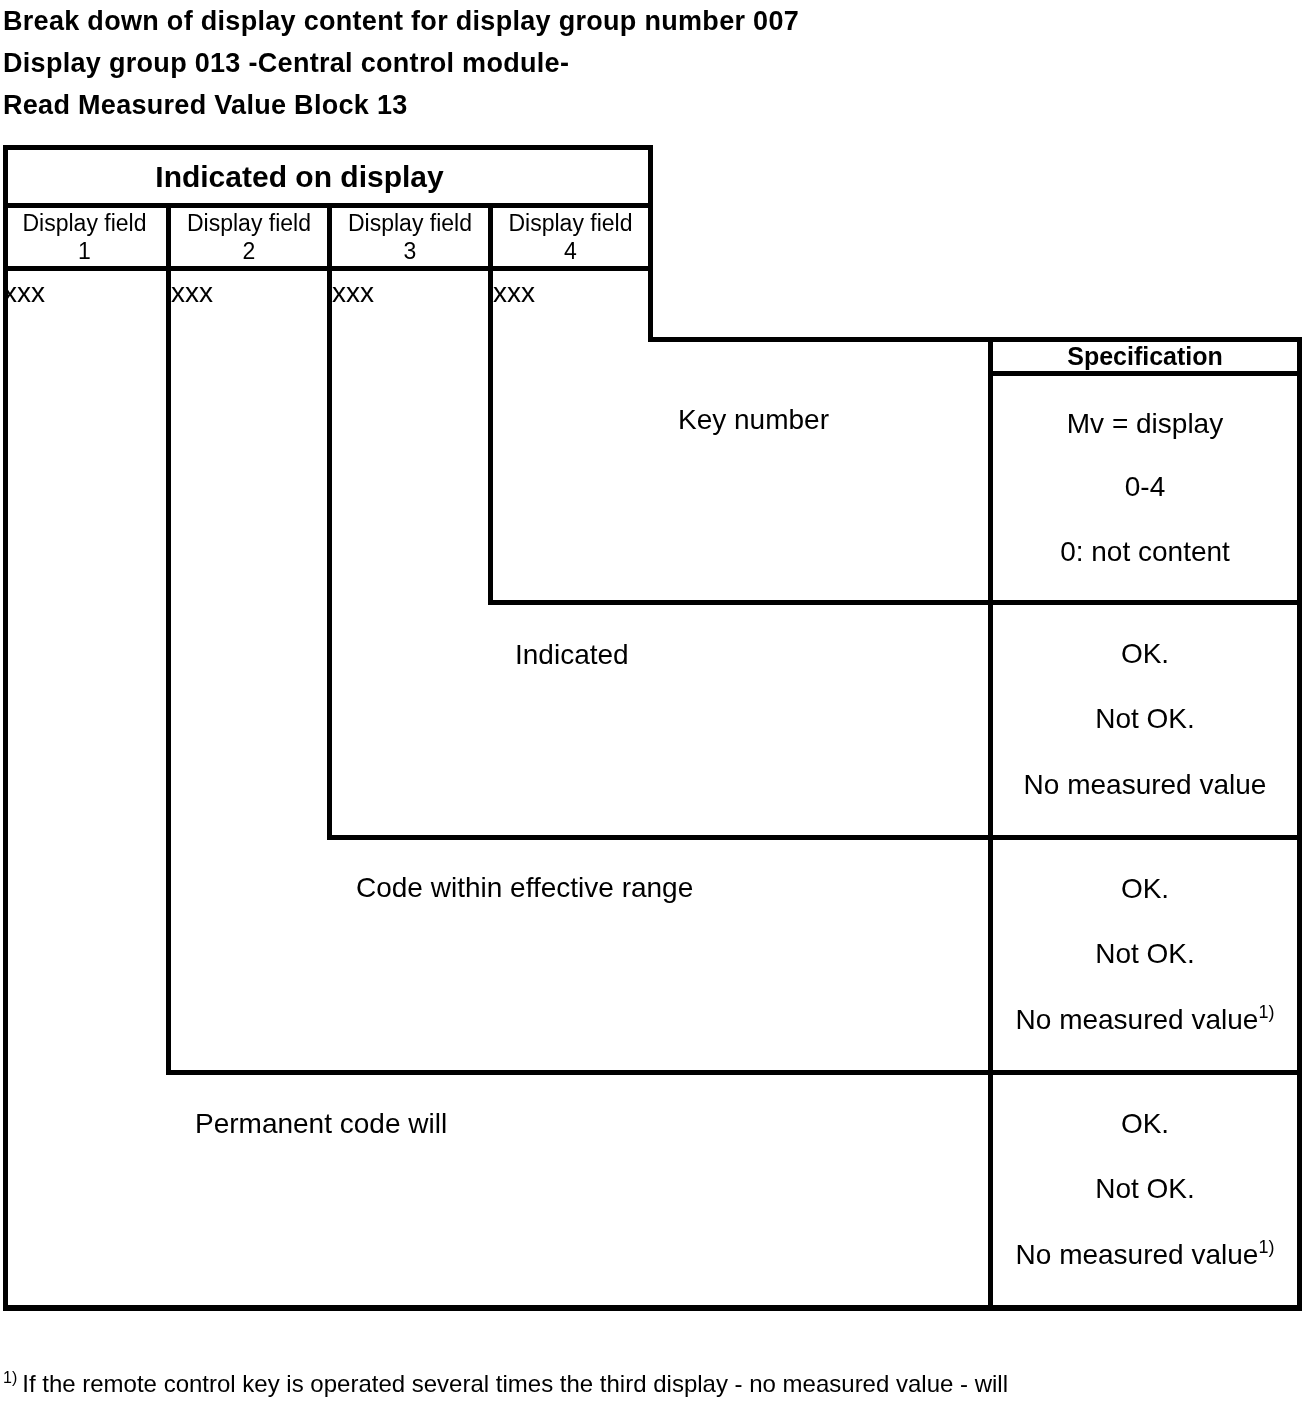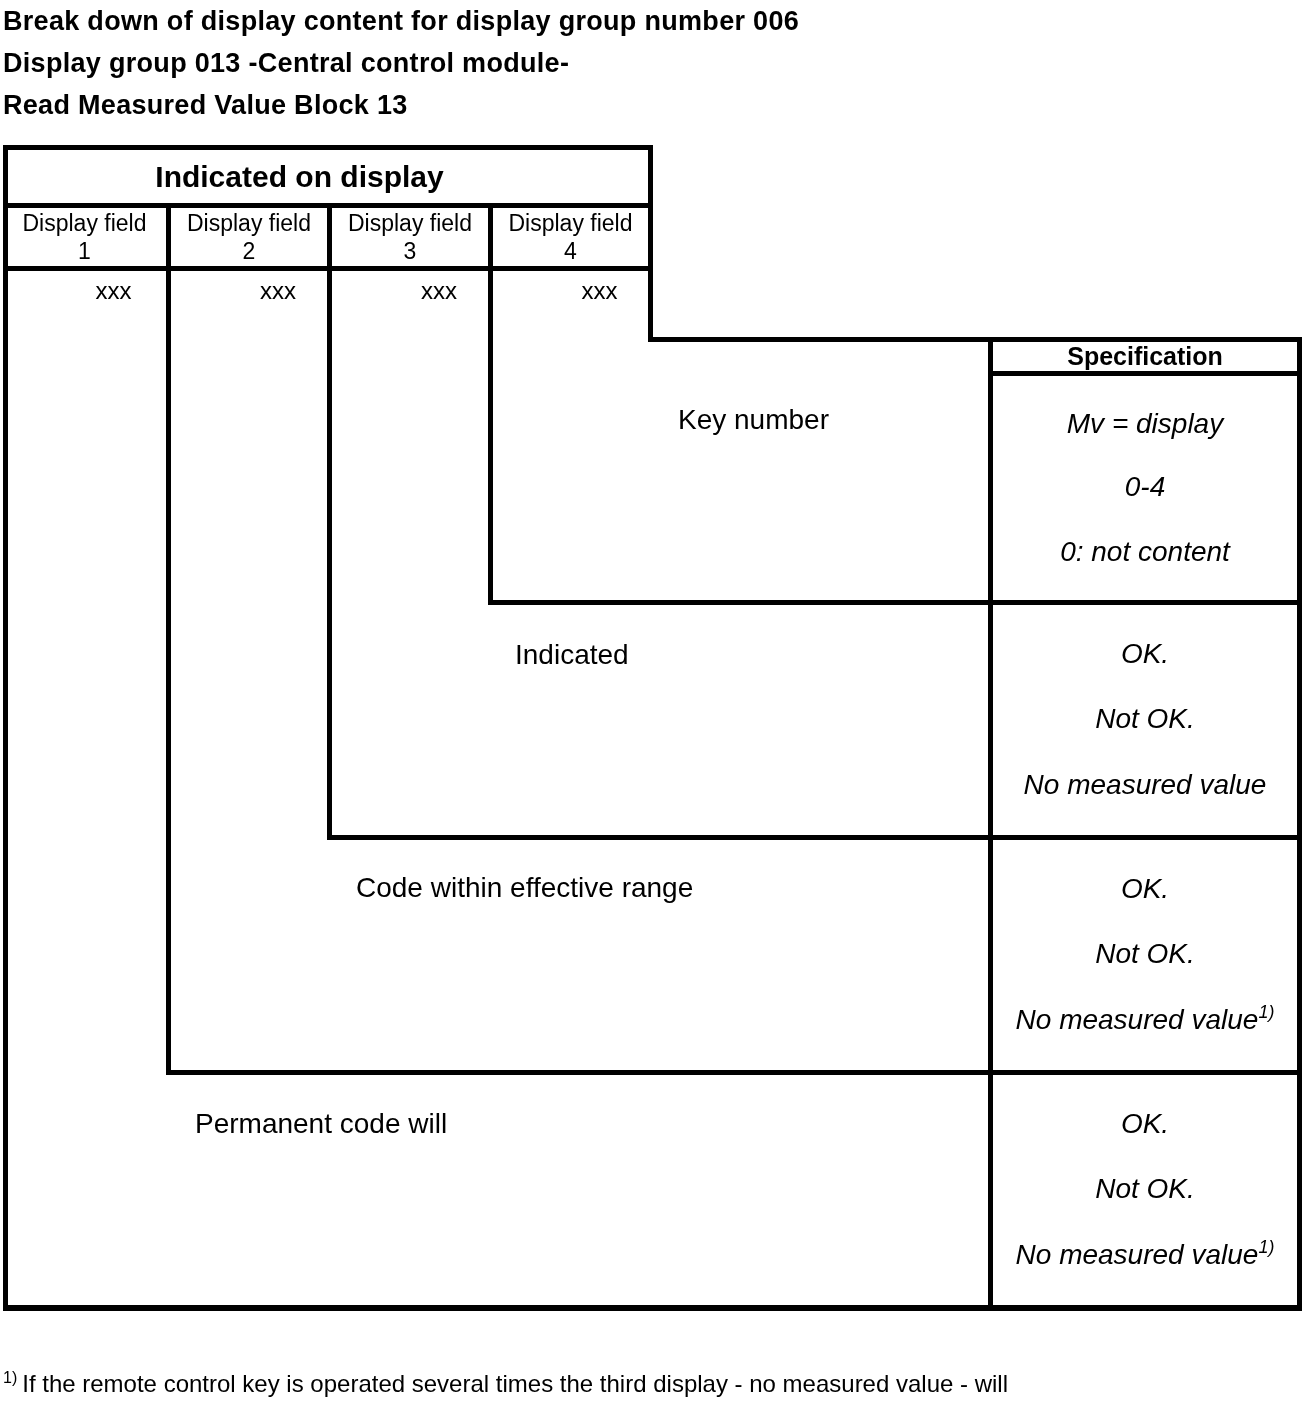--- a/index.html
+++ b/index.html
@@ -16,46 +16,46 @@
   }
   .indicated {
     position:absolute; left:8px; top:150px; width:583px; height:53px;
     display:flex; align-items:center; justify-content:center;
     font-weight:bold; font-size:30px;
   }
   .hcell {
     position:absolute; top:209px; height:73px; text-align:center;
     font-size:23px; line-height:28px;
   }
-  .vcell { position:absolute; top:277px; text-align:center; font-size:24px;padding-left:29px; }
+  .vcell { position:absolute; top:277px; font-size:28px; }
   .rowlabel {
     position:absolute; transform:translateY(-50%);
     font-size:28px; white-space:nowrap;
   }
   .spec-header {
     position:absolute; left:993px; top:341px; width:304px; height:30px;
     display:flex; align-items:center; justify-content:center;
     font-weight:bold; font-size:25px;
   }
-  .speccell { position:absolute; left:993px; width:304px;font-style:italic; }
+  .speccell { position:absolute; left:993px; width:304px; }
   .specitem {
     position:absolute; left:0; width:100%; text-align:center;
     transform:translateY(-50%); font-size:28px; white-space:nowrap;
   }
   .specitem sup { font-size:18px; }
   .footnote { position:absolute; left:3px; top:1341px; width:1170px; font-size:24px; }
   .fn-line { line-height:28px;margin-top:23px; }
   .fn-marker { font-size:16px; margin-right:5px; }
 </style>
 </head>
 <body>
 
 <div class="canvas">
 
-  <div class="title-line" style="top:6px">Break down of display content for display group number 006</div>
+  <div class="title-line" style="top:6px">Break down of display content for display group number 007</div>
   <div class="title-line" style="top:48px">Display group 013 -Central control module-</div>
   <div class="title-line" style="top:90px">Read Measured Value Block 13</div>
 
   <div class="ln" style="left:3px;   top:145px;  width:650px;  height:5px"></div>
   <div class="ln" style="left:3px;   top:203px;  width:650px;  height:5px"></div>
   <div class="ln" style="left:3px;   top:266px;  width:650px;  height:5px"></div>
   <div class="ln" style="left:648px; top:337px;  width:654px;  height:5px"></div>
   <div class="ln" style="left:988px; top:371px;  width:314px;  height:5px"></div>
   <div class="ln" style="left:488px; top:600px;  width:814px;  height:5px"></div>
   <div class="ln" style="left:327px; top:835px;  width:975px;  height:5px"></div>

